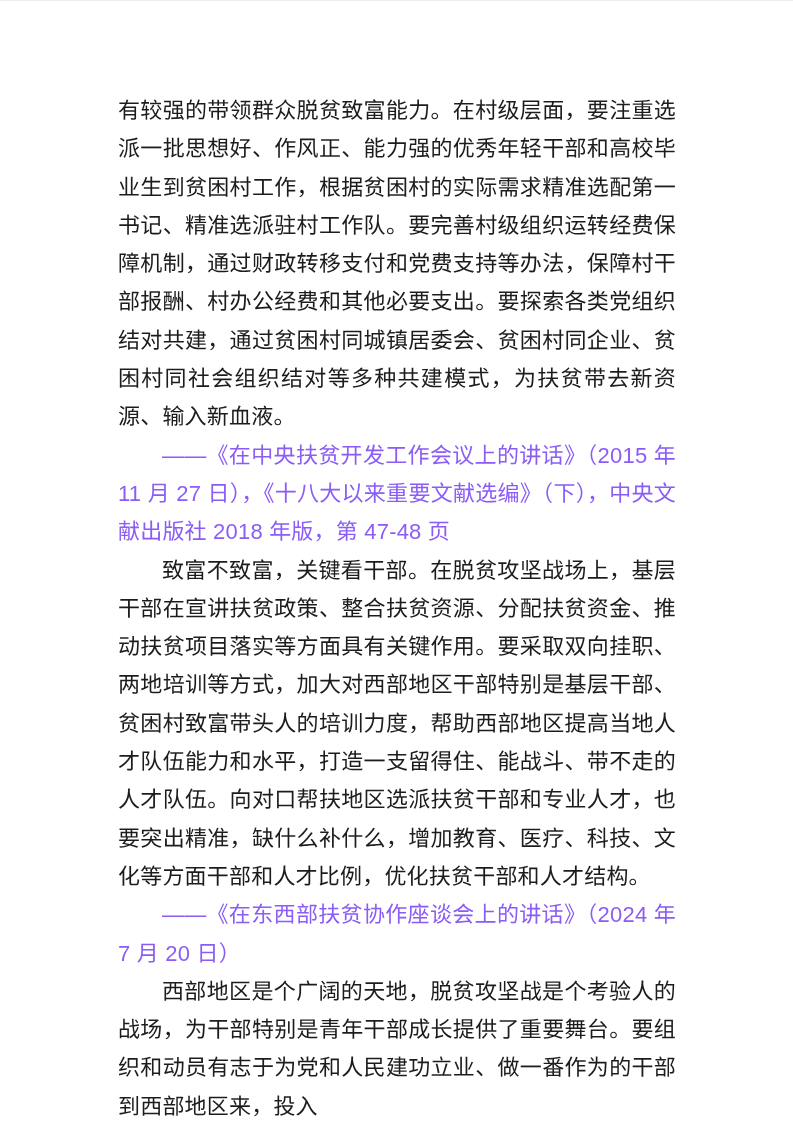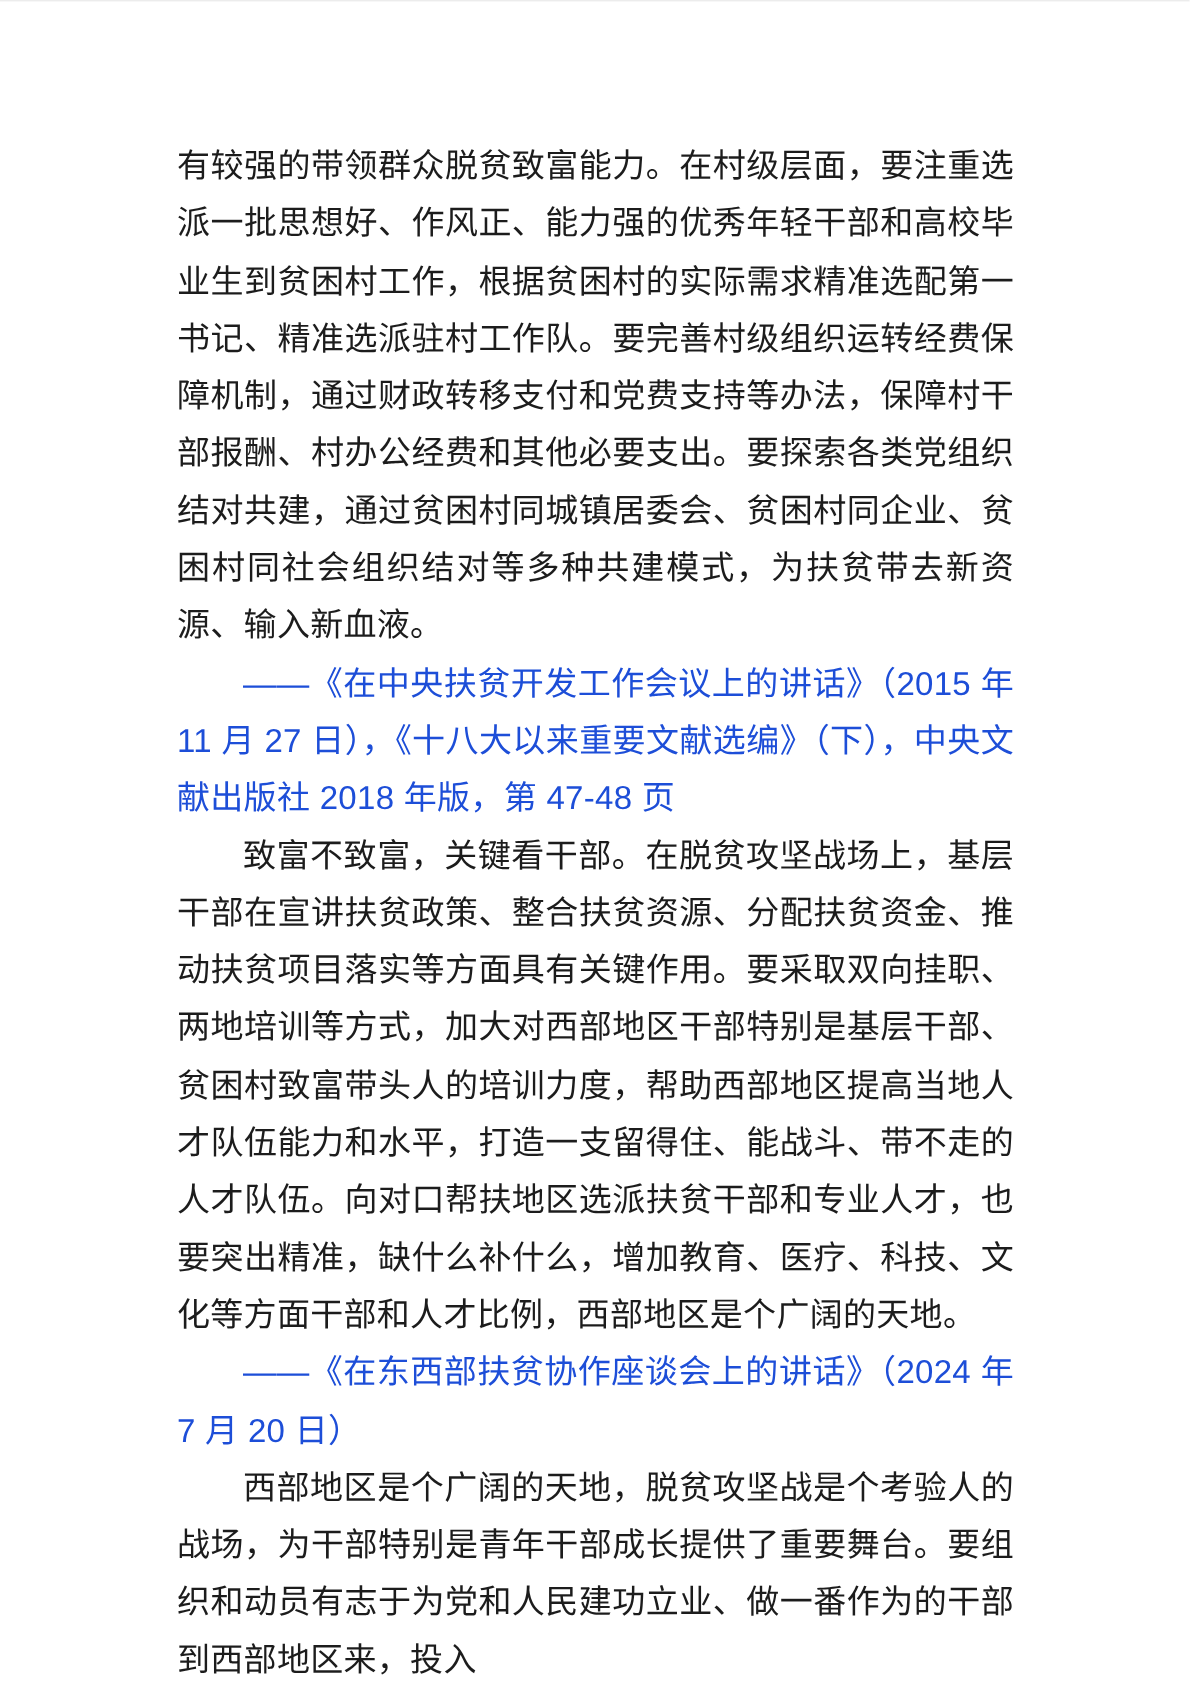--- a/index.html
+++ b/index.html
@@ -29,27 +29,27 @@
     text-align: justify;
     text-justify: inter-ideograph;
     color: #1c1c1c;
     word-break: break-all;
   }
   .para.indent {
     text-indent: 2em;
   }
   .para.citation {
     
-    color: #1d4ed8;
+    color: #8b5cf6;
   }
 </style>
 </head>
 <body>
 
 <main class="page">
   <div id="paragraph-container" style="color: rgb(28, 28, 28);">
       <p class="para">有较强的带领群众脱贫致富能力。在村级层面，要注重选派一批思想好、作风正、能力强的优秀年轻干部和高校毕业生到贫困村工作，根据贫困村的实际需求精准选配第一书记、精准选派驻村工作队。要完善村级组织运转经费保障机制，通过财政转移支付和党费支持等办法，保障村干部报酬、村办公经费和其他必要支出。要探索各类党组织结对共建，通过贫困村同城镇居委会、贫困村同企业、贫困村同社会组织结对等多种共建模式，为扶贫带去新资源、输入新血液。</p>
       <p class="para indent citation">——《在中央扶贫开发工作会议上的讲话》（2015 年 11 月 27 日），《十八大以来重要文献选编》（下），中央文献出版社 2018 年版，第 47-48 页</p>
-      <p class="para indent">致富不致富，关键看干部。在脱贫攻坚战场上，基层干部在宣讲扶贫政策、整合扶贫资源、分配扶贫资金、推动扶贫项目落实等方面具有关键作用。要采取双向挂职、两地培训等方式，加大对西部地区干部特别是基层干部、贫困村致富带头人的培训力度，帮助西部地区提高当地人才队伍能力和水平，打造一支留得住、能战斗、带不走的人才队伍。向对口帮扶地区选派扶贫干部和专业人才，也要突出精准，缺什么补什么，增加教育、医疗、科技、文化等方面干部和人才比例，西部地区是个广阔的天地。</p>
+      <p class="para indent">致富不致富，关键看干部。在脱贫攻坚战场上，基层干部在宣讲扶贫政策、整合扶贫资源、分配扶贫资金、推动扶贫项目落实等方面具有关键作用。要采取双向挂职、两地培训等方式，加大对西部地区干部特别是基层干部、贫困村致富带头人的培训力度，帮助西部地区提高当地人才队伍能力和水平，打造一支留得住、能战斗、带不走的人才队伍。向对口帮扶地区选派扶贫干部和专业人才，也要突出精准，缺什么补什么，增加教育、医疗、科技、文化等方面干部和人才比例，优化扶贫干部和人才结构。</p>
       <p class="para indent citation">——《在东西部扶贫协作座谈会上的讲话》（2024 年 7 月 20 日）</p>
       <p class="para indent">西部地区是个广阔的天地，脱贫攻坚战是个考验人的战场，为干部特别是青年干部成长提供了重要舞台。要组织和动员有志于为党和人民建功立业、做一番作为的干部到西部地区来，投入</p>
     </div>
 </main>
 
 </body></html>

